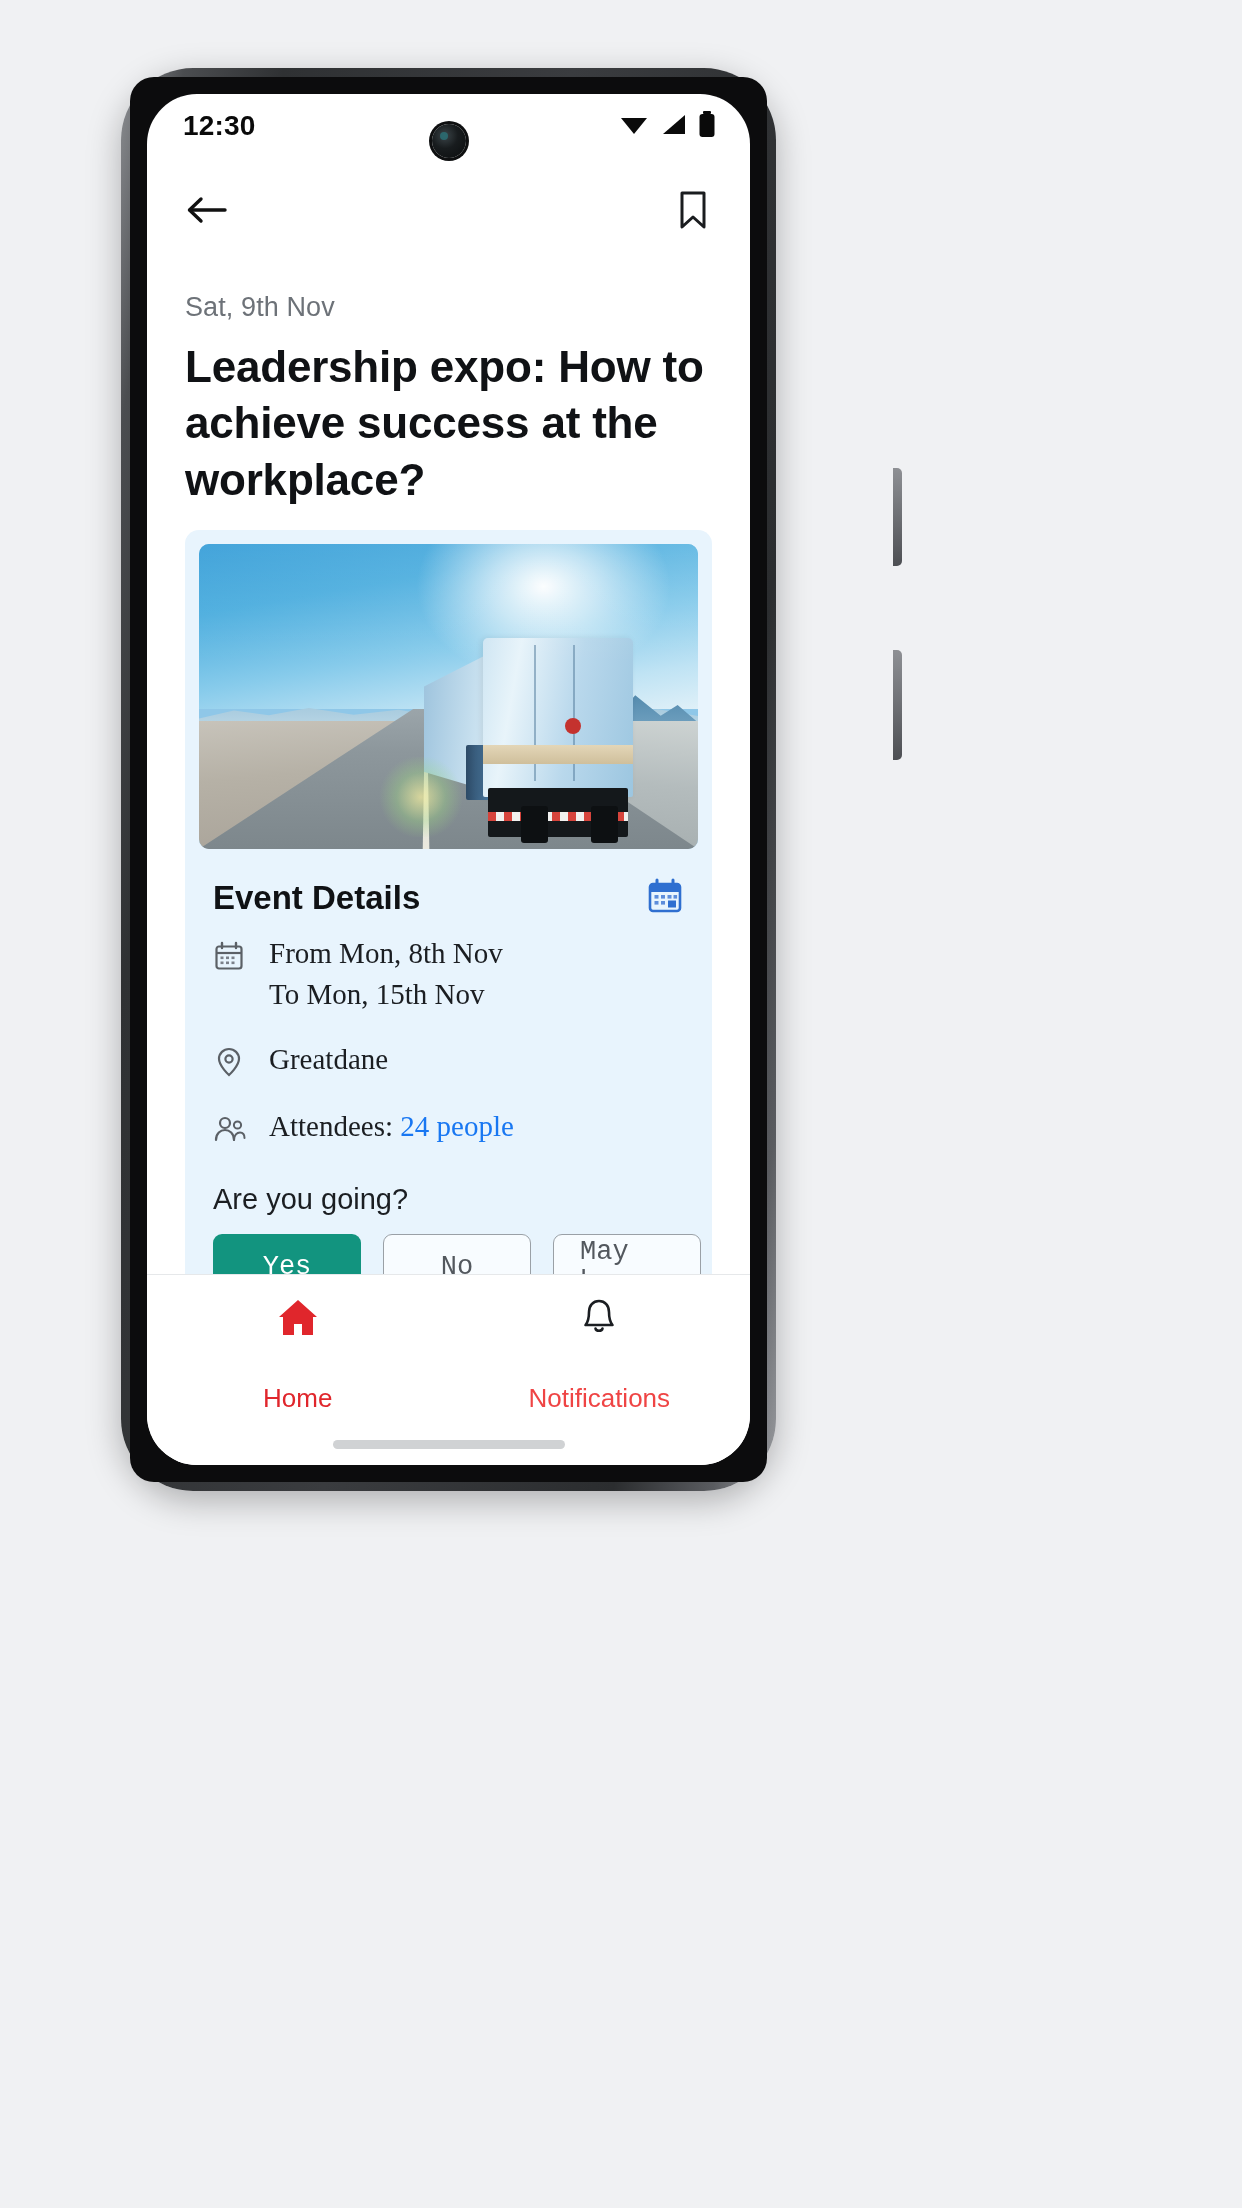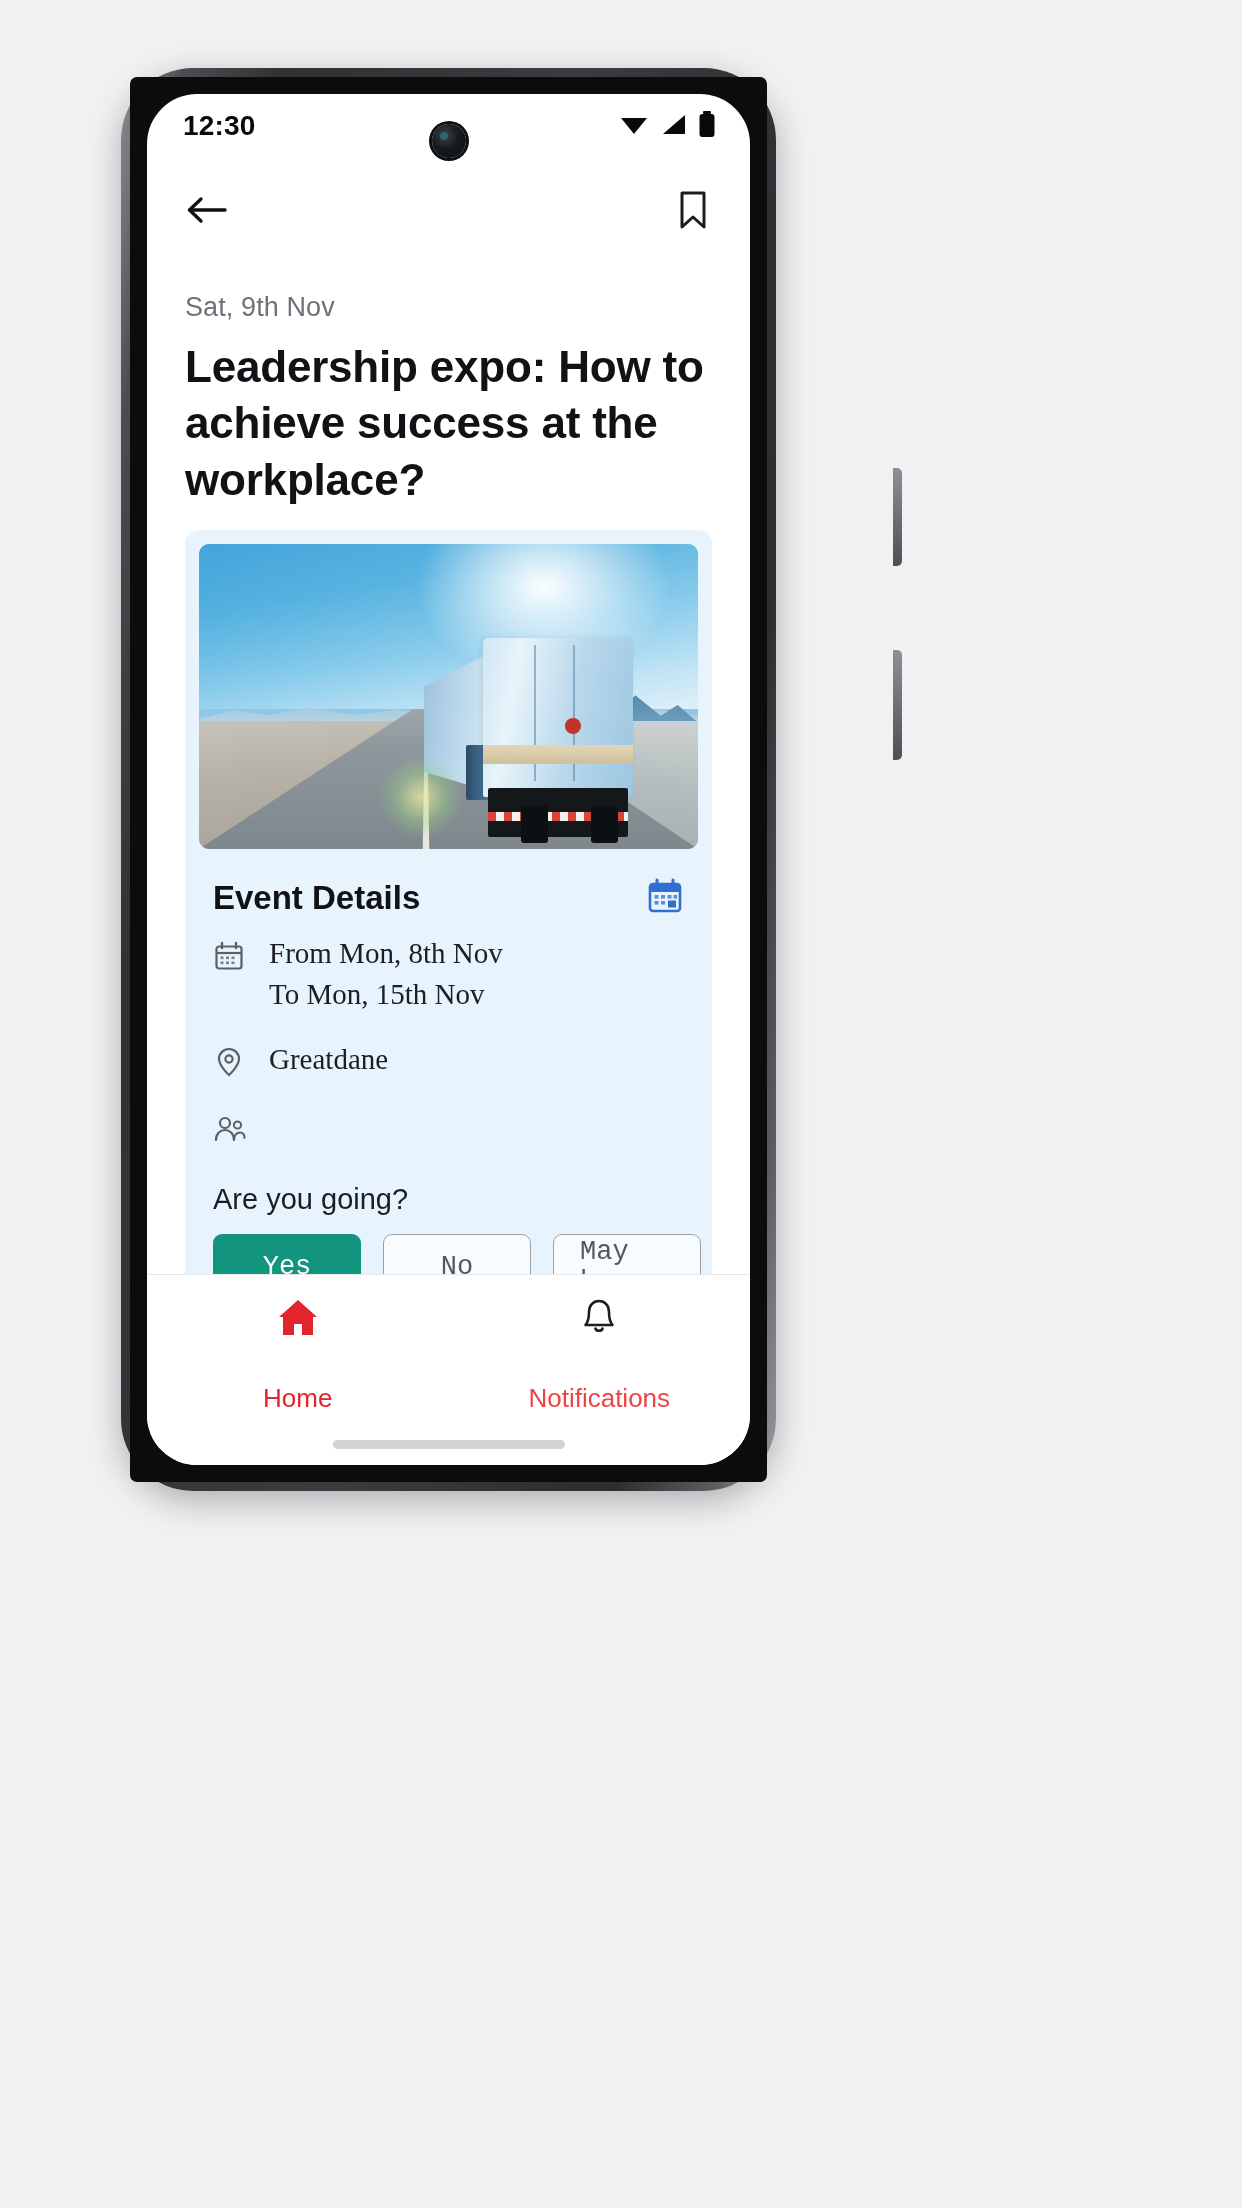--- a/index.html
+++ b/index.html
@@ -14,21 +14,21 @@
   
   .phone-outer {
     position: absolute; left: 121px; top: 68px;
     width: 655px; height: 1423px;
     border-radius: 72px;
     background: linear-gradient(100deg,#8e9094 0%, #4b4d50 7%, #2f3133 18%, #3a3c3f 50%, #2b2d2f 82%, #5a5c60 93%, #9b9da1 100%);
     box-shadow: 0 10px 34px rgba(0,0,0,0.28);
   }
   .phone-mid {
     position: absolute; left: 9px; top: 9px; right: 9px; bottom: 9px;
-    border-radius: 7px;
+    border-radius: 24px;
     background: #0c0c0d;
   }
   .screen {
     position: absolute; left: 17px; top: 17px; right: 17px; bottom: 17px;
     border-radius: 50px;
     background: #ffffff;
     overflow: hidden;
   }
   
   .btn-side {
@@ -328,20 +328,23 @@
 
               <div class="detail-row" style="margin-top:24px;">
                 <div class="detail-icon">
                   <svg width="34" height="32" viewBox="0 0 34 32">
                     <circle cx="12" cy="10" r="5" fill="none" stroke="#5b6066" stroke-width="2.2"></circle>
                     <path d="M3 27 C3 20.5 7.5 17 12 17 C16.5 17 21 20.5 21 27" fill="none" stroke="#5b6066" stroke-width="2.2" stroke-linecap="round"></path>
                     <circle cx="24.5" cy="12" r="3.6" fill="none" stroke="#5b6066" stroke-width="2"></circle>
                     <path d="M21 27 C21 22 24 19.5 27 19.5 C29.5 19.5 31.5 21.5 31.5 25" fill="none" stroke="#5b6066" stroke-width="2" stroke-linecap="round"></path>
                   </svg>
                 </div>
+                <div class="detail-text">
+                  <span>Attendees: </span><span class="link-blue">24 people</span>
+                </div>
               </div>
             </div>
 
             <div class="rsvp-label">Are you going?</div>
             <div class="rsvp-row">
               <div class="rsvp-btn rsvp-yes">Yes</div>
               <div class="rsvp-btn rsvp-out">No</div>
               <div class="rsvp-btn rsvp-out">May be</div>
             </div>
           </div>

